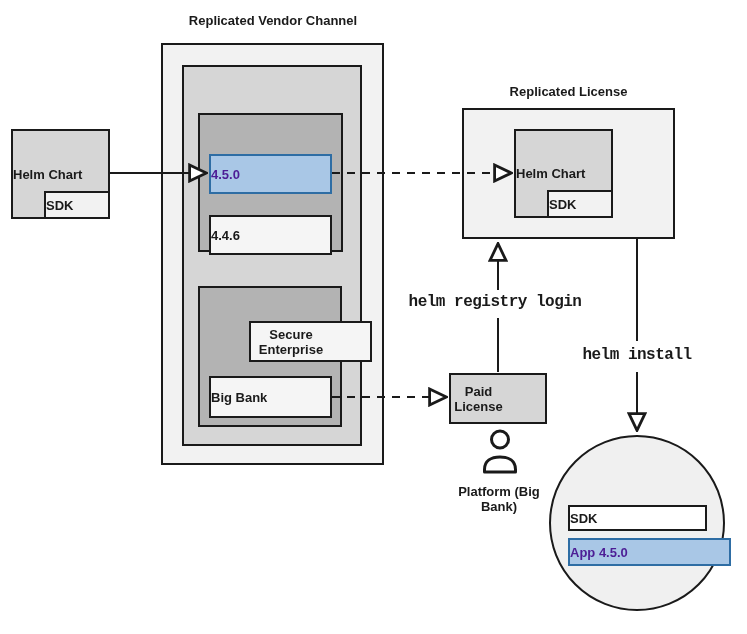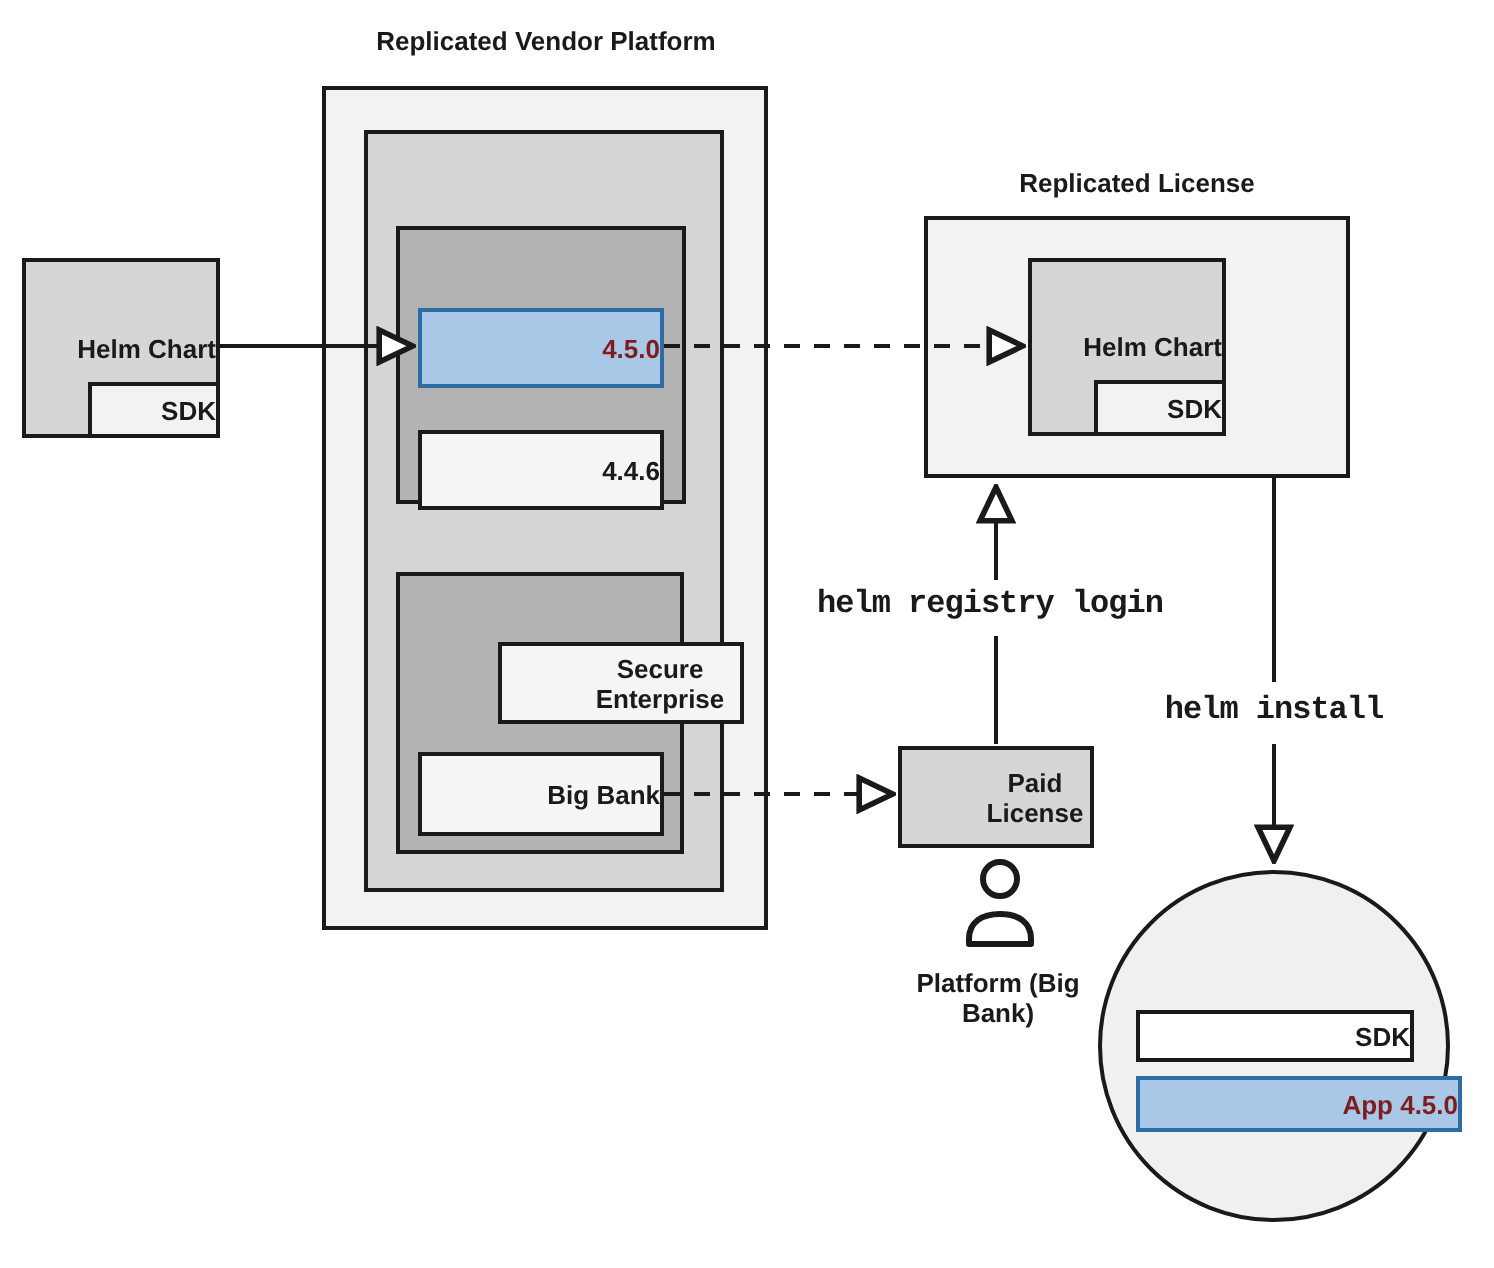--- a/index.html
+++ b/index.html
@@ -7,45 +7,45 @@
     position:relative;width:747px;height:634px;background:#ffffff;overflow:hidden;
     font-family:"Liberation Sans",sans-serif;color:#1a1a1a;
   }
   .box{position:absolute;box-sizing:border-box;border:2px solid #1a1a1a;}
   .fill-light{background:#f2f2f2;}
   .fill-mid{background:#d6d6d6;}
   .fill-dark{background:#b3b3b3;}
   .fill-pale{background:#f5f5f5;}
   .fill-white{background:#ffffff;}
   .fill-blue{background:#a9c7e6;border-color:#2e6da4;}
-  .center{display:flex;align-items:center;justify-content:flex-end;text-align:center;}
+  .center{display:flex;align-items:center;justify-content:flex-start;text-align:center;}
   .lbl{
     position:absolute;font-weight:bold;font-size:13px;line-height:15px;
     text-align:center;color:#1a1a1a;
   }
-  .blue-text{color:#7f1d1d;}
+  .blue-text{color:#4c1d95;}
   .mono{
     font-family:"Liberation Mono","DejaVu Sans Mono",monospace;
     font-weight:bold;font-size:16px;letter-spacing:-0.5px;
   }
   .boxtext{font-weight:bold;font-size:13px;line-height:15px;}
   .circle{
     position:absolute;box-sizing:border-box;border:2px solid #1a1a1a;
     border-radius:50%;background:#f0f0f0;
   }
   svg.overlay{position:absolute;left:0;top:0;z-index:20;pointer-events:none;}
   .node{z-index:5;}
   .subnode{z-index:6;}
 </style>
 </head>
 <body>
 
 <div id="canvas">
 
-  <div class="lbl" style="left:162px;top:13px;width:222px;">Replicated Vendor Platform</div>
+  <div class="lbl" style="left:162px;top:13px;width:222px;">Replicated Vendor Channel</div>
 
   <div class="box fill-light node" style="left:161px;top:43px;width:223px;height:422px;"></div>
 
   <div class="box fill-mid node" style="left:182px;top:65px;width:180px;height:381px;"></div>
   <div class="lbl" style="left:182px;top:86px;width:180px;">Stable Channel</div>
 
   <div class="box fill-dark node" style="left:198px;top:113px;width:145px;height:139px;"></div>
   <div class="lbl" style="left:198px;top:126px;width:145px;">Release History</div>
 
   <div class="box fill-blue center subnode" style="left:209px;top:154px;width:123px;height:40px;">

